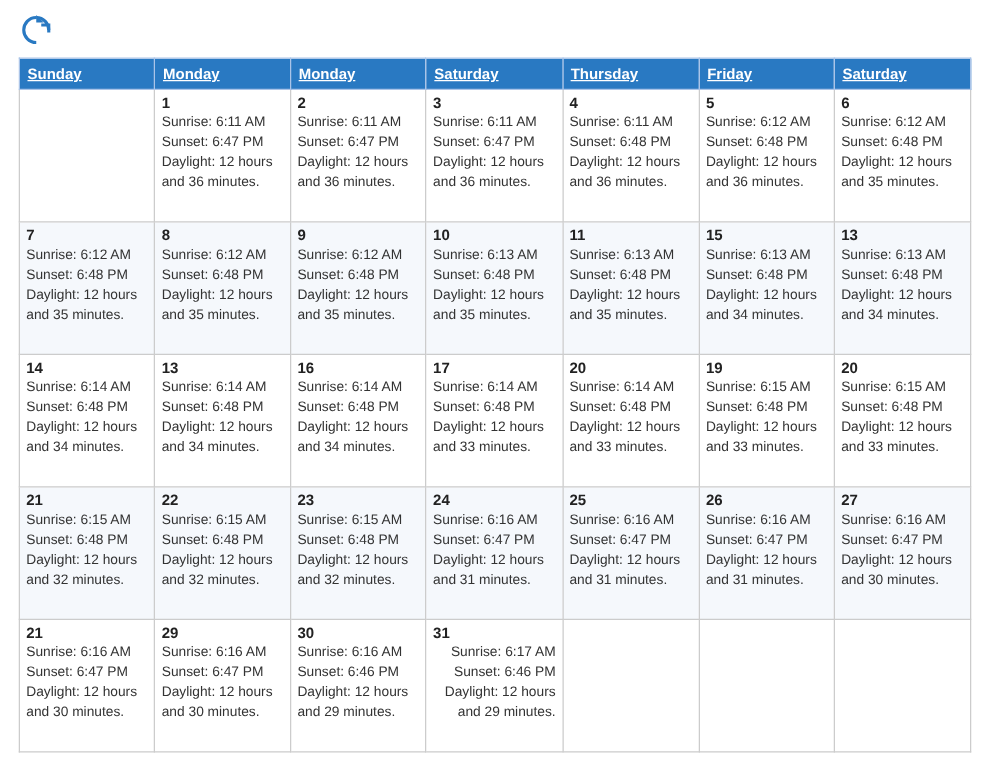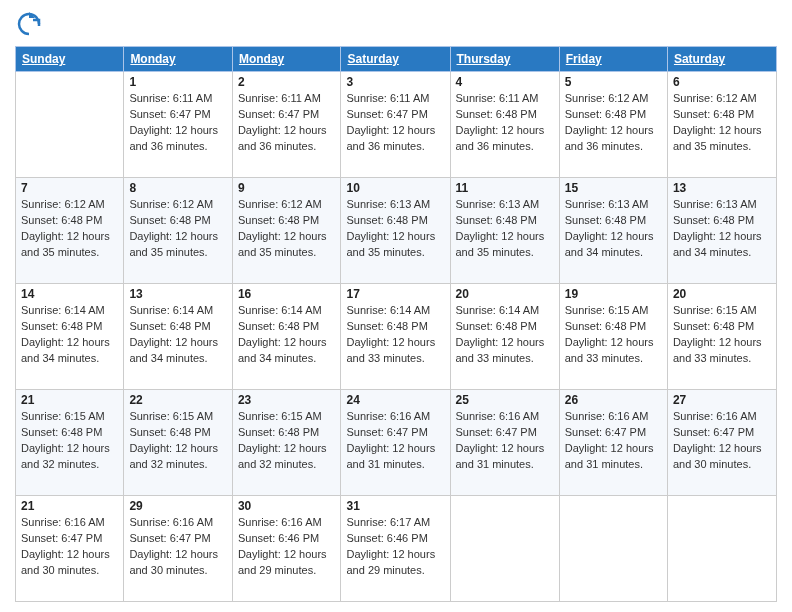--- a/index.html
+++ b/index.html
@@ -355,21 +355,21 @@
           </td>
           <td>
             <span class="day-number">30</span>
             <div class="day-info" style="white-space: pre-line;">Sunrise: 6:16 AM
 Sunset: 6:46 PM
 Daylight: 12 hours
 and 29 minutes.</div>
           </td>
           <td>
             <span class="day-number">31</span>
-            <div class="day-info" style="white-space: pre-line;">Sunrise: 6:17 AM
+            <div class="day-info" style="white-space: pre-line; text-align: right;">Sunrise: 6:17 AM
 Sunset: 6:46 PM
 Daylight: 12 hours
 and 29 minutes.</div>
           </td>
           <td class="empty-cell"></td>
           <td class="empty-cell"></td>
           <td class="empty-cell"></td>
         </tr>
       </tbody>
   </table>

